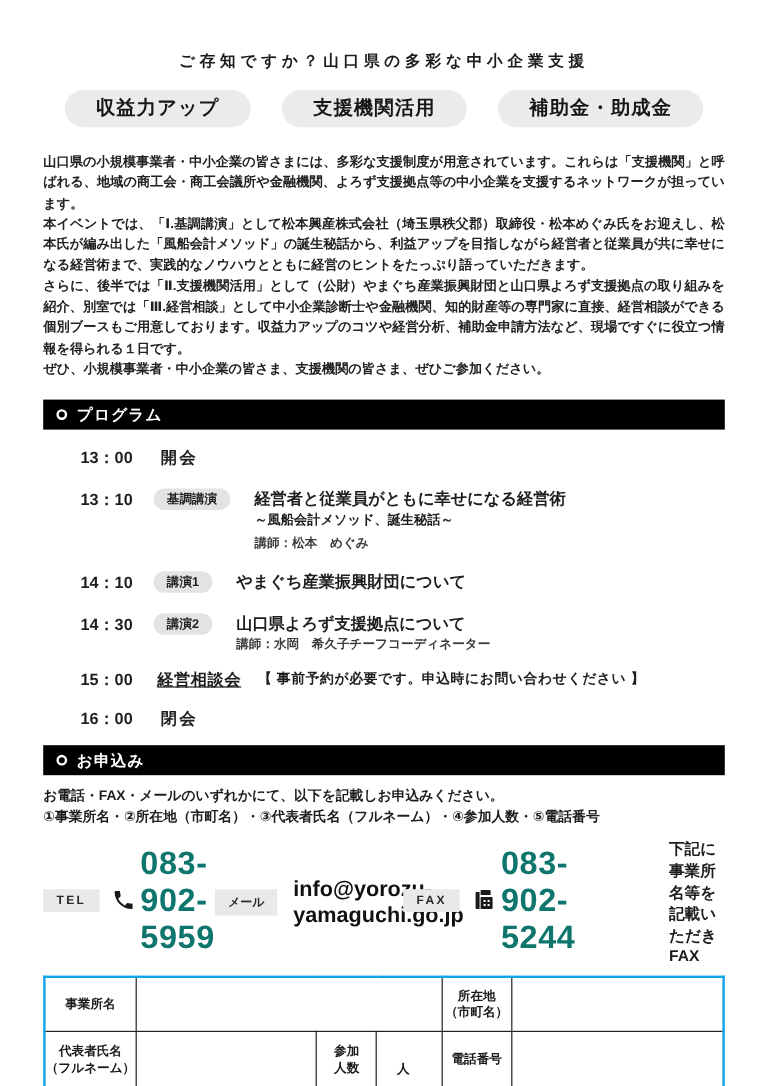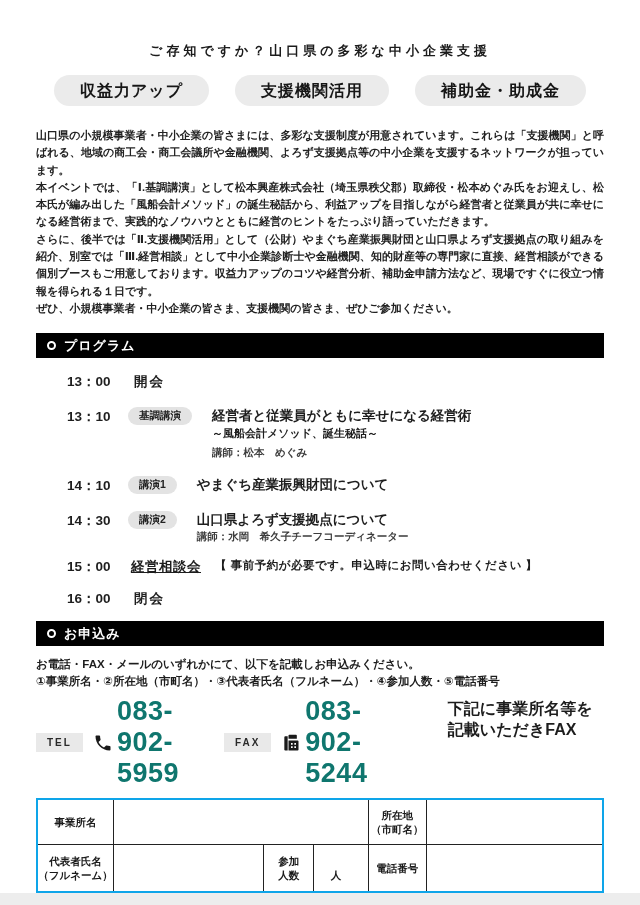--- a/index.html
+++ b/index.html
@@ -1,21 +1,21 @@
 <!DOCTYPE html>
 <html><head>
 <meta charset="utf-8">
 <style>
   * { margin:0; padding:0; box-sizing:border-box; }
   html,body { width:640px; }
   body {
     font-family: "Liberation Sans", "DejaVu Sans", sans-serif;
     background:#ffffff; color:#1e1e1e;
   }
-  .page { width:640px; height:905px; display:flex; flex-direction:column; overflow:hidden; background:#fff; }
+  .page { width:640px; height:905px; display:flex; flex-direction:column; overflow:hidden; background:#fff;align-items:center; }
   .top-strip { height:7px; background:#efefef; width:100%; }
   .content { padding:0 36px; }
 
   
   .page-title {
     margin-top:42px; text-align:center;
     font-size:13px; font-weight:bold; letter-spacing:4px; color:#1b1b1b;
   }
   .pills { margin-top:15px; display:flex; justify-content:center; gap:26px; }
   .pill {
@@ -62,21 +62,21 @@
   .c-row { display:flex; align-items:center; }
   .cbadge {
     background:#e9e9e9; color:#2a2a2a; font-size:10px; font-weight:bold; letter-spacing:2px;
     padding:4px 11px; flex:0 0 auto;
   }
   .c-icon { width:20px; height:20px; margin-left:10px; flex:0 0 auto; }
   .c-icon svg { width:100%; height:100%; fill:#1a1a1a; }
   .cnumber { font-size:27px; font-weight:bold; letter-spacing:0.5px; margin-left:4px; color:#0f766e; }
   .cmail-row { margin-top:4px; }
   .cmail { font-size:18px; font-weight:bold; margin-left:13px; color:#111; letter-spacing:0; }
-  .cnote { font-size:16px; font-weight:bold; color:#1d1d1d; margin-left:78px; margin-top:3px; }
+  .cnote { font-size:13px; font-weight:bold; color:#1d1d1d; margin-left:78px; margin-top:3px; }
 
   
   table.form { margin-top:9px; width:568px; border-collapse:collapse; table-layout:fixed; }
   table.form td { border:1px solid #222; font-size:10.5px; font-weight:bold; text-align:center; color:#1a1a1a; }
   table.form { border:2px solid #0ea5e9; }
   td.lbl { background:#fff; line-height:14px; }
   td.dot-r { border-right:1px dotted #999; }
   td.inp { background:#fff; }
   tr.r1 td { height:45px; }
   tr.r2 td { height:48px; }
@@ -177,20 +177,24 @@
     <div class="contact-grid">
       <div class="c-col left">
         <div class="c-row">
           <span class="cbadge">TEL</span>
           <span class="c-icon">
             <svg viewBox="0 0 24 24">
                 <path d="M6.62 10.79c1.44 2.83 3.76 5.14 6.59 6.59l2.2-2.2c.27-.27.67-.36 1.02-.24 1.12.37 2.33.57 3.57.57.55 0 1 .45 1 1V20c0 .55-.45 1-1 1-9.39 0-17-7.61-17-17 0-.55.45-1 1-1h3.5c.55 0 1 .45 1 1 0 1.25.2 2.45.57 3.57.11.35.03.74-.25 1.02l-2.2 2.2z"></path>
               </svg>
           </span>
           <span class="cnumber">083-902-5959</span>
+        </div>
+        <div class="c-row cmail-row">
+          <span class="cbadge" style="letter-spacing:0;">メール</span>
+          <span class="cmail">info@yorozu-yamaguchi.go.jp</span>
         </div>
       </div>
       <div class="c-col">
         <div class="c-row">
           <span class="cbadge">FAX</span>
           <span class="c-icon">
             <svg viewBox="0 0 24 24">
                 <path d="M5 4h3v17H5c-.55 0-1-.45-1-1V5c0-.55.45-1 1-1zm5-2h8c.55 0 1 .45 1 1v4h-10V3c0-.55.45-1 1-1zm-1 7h11c.55 0 1 .45 1 1v10c0 .55-.45 1-1 1H9V9zm3 3v2h2v-2h-2zm4 0v2h2v-2h-2zm-4 4v2h2v-2h-2zm4 0v2h2v-2h-2z"></path>
               </svg>
           </span>

